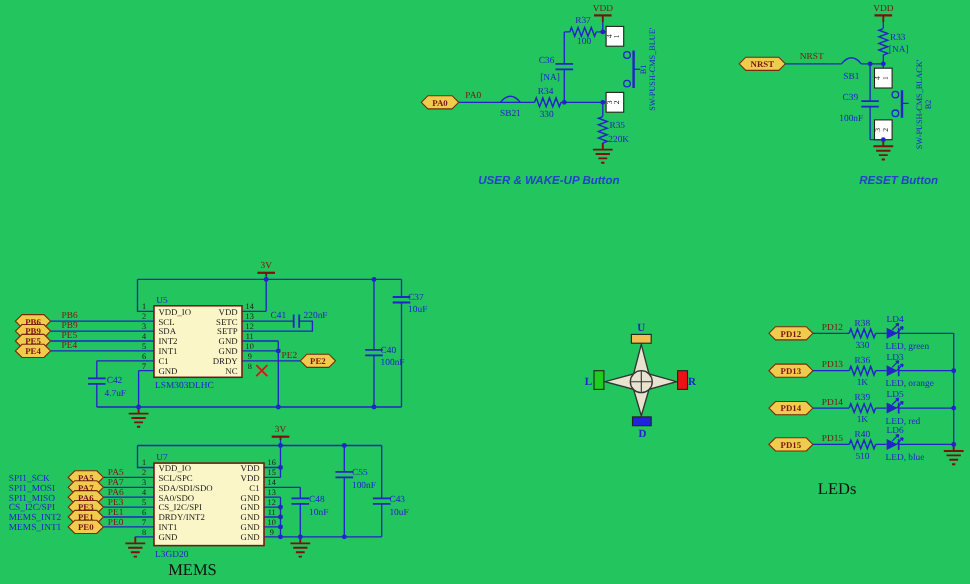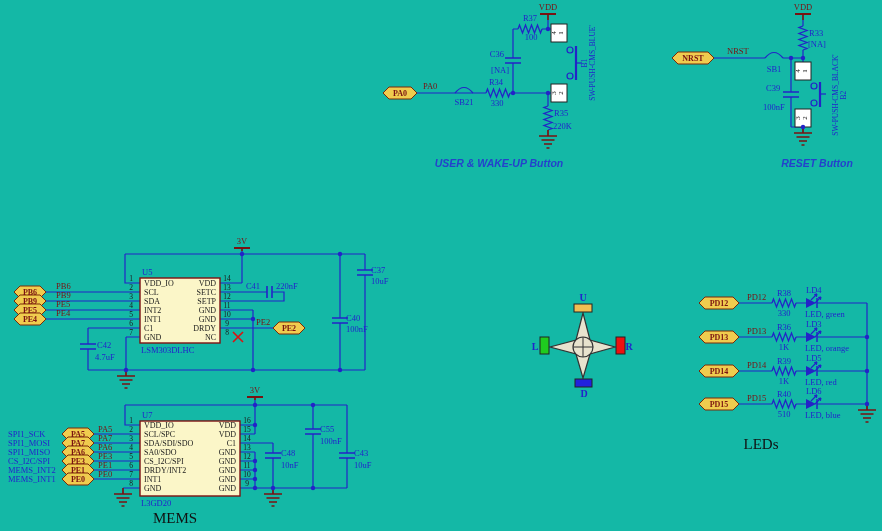--- a/index.html
+++ b/index.html
@@ -1,16 +1,16 @@
 <!DOCTYPE html>
 <html><head>
 <meta charset="utf-8">
 <style>
   html,body{margin:0;padding:0;background:#FCF8EC;}
-  .stage{position:relative;width:882px;height:531px;background:#14b8a6;overflow:hidden;}
+  .stage{position:relative;width:882px;height:531px;background:#22c55e;overflow:hidden;}
   svg{display:block;}
   text{font-family:"Liberation Serif",serif;}
   .tn  {font-size:8.5px; fill:#7A1212;}                 
   .tc  {font-size:8.5px; fill:#2323CC;}                 
   .tp  {font-size:8px;   fill:#1a1a1a;}                 
   .tu  {font-size:7.5px; fill:#1a1a1a;}                 
   .tport{font-size:8px;  fill:#7A1212; font-weight:bold;}
   .tsig{font-size:8.5px; fill:#2323CC;}
   .tcap{font-family:"Liberation Sans",sans-serif; font-size:10.5px; font-style:italic; font-weight:bold; fill:#2442CC;}
   .tserif{font-size:15px; fill:#111;}

